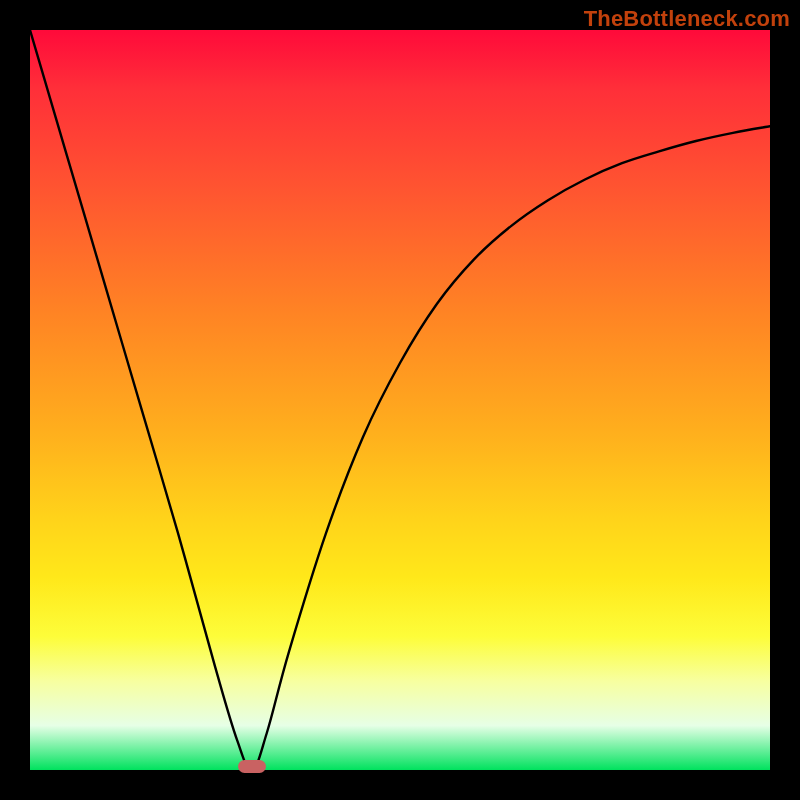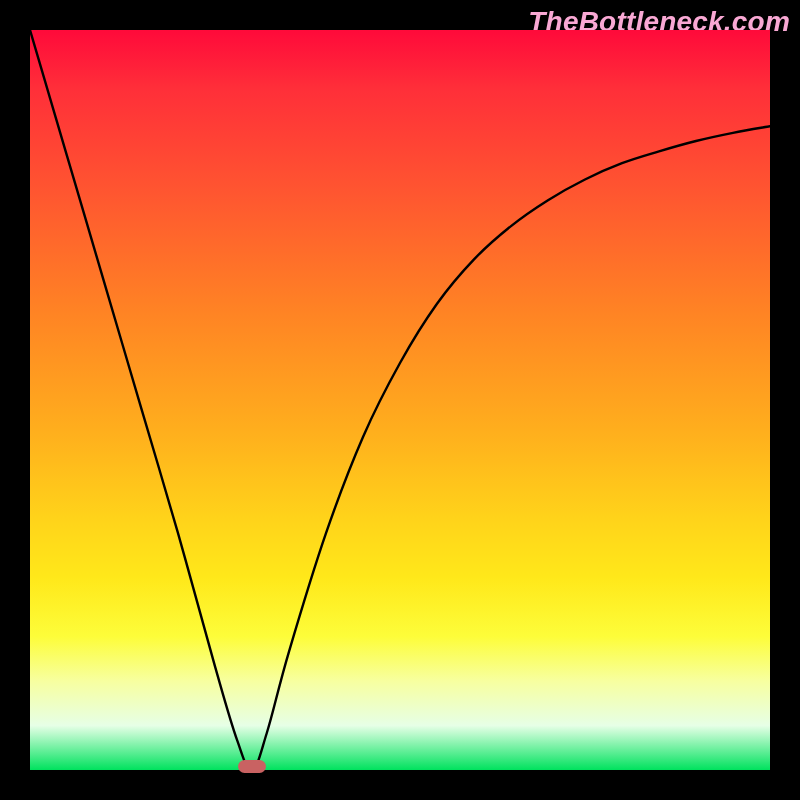--- a/index.html
+++ b/index.html
@@ -35,26 +35,25 @@
       #fdfd3a 82%,
       #f7ffa0 88%,
       #e6ffe6 94%,
       #00e25e 100%
     );
   }
   .watermark {
     position: absolute;
     top: 6px;
     right: 10px;
-    color: #f9a8d4;
-    font-size: 28px;
+    color: #c2410c;
+    font-size: 22px;
     font-weight: 600;
     letter-spacing: 0.2px;
     user-select: none;
-    font-style: italic;
   }
   svg.curve {
     position: absolute;
     left: 0;
     top: 0;
     width: 740px;
     height: 740px;
   }
   .marker {
     position: absolute;

